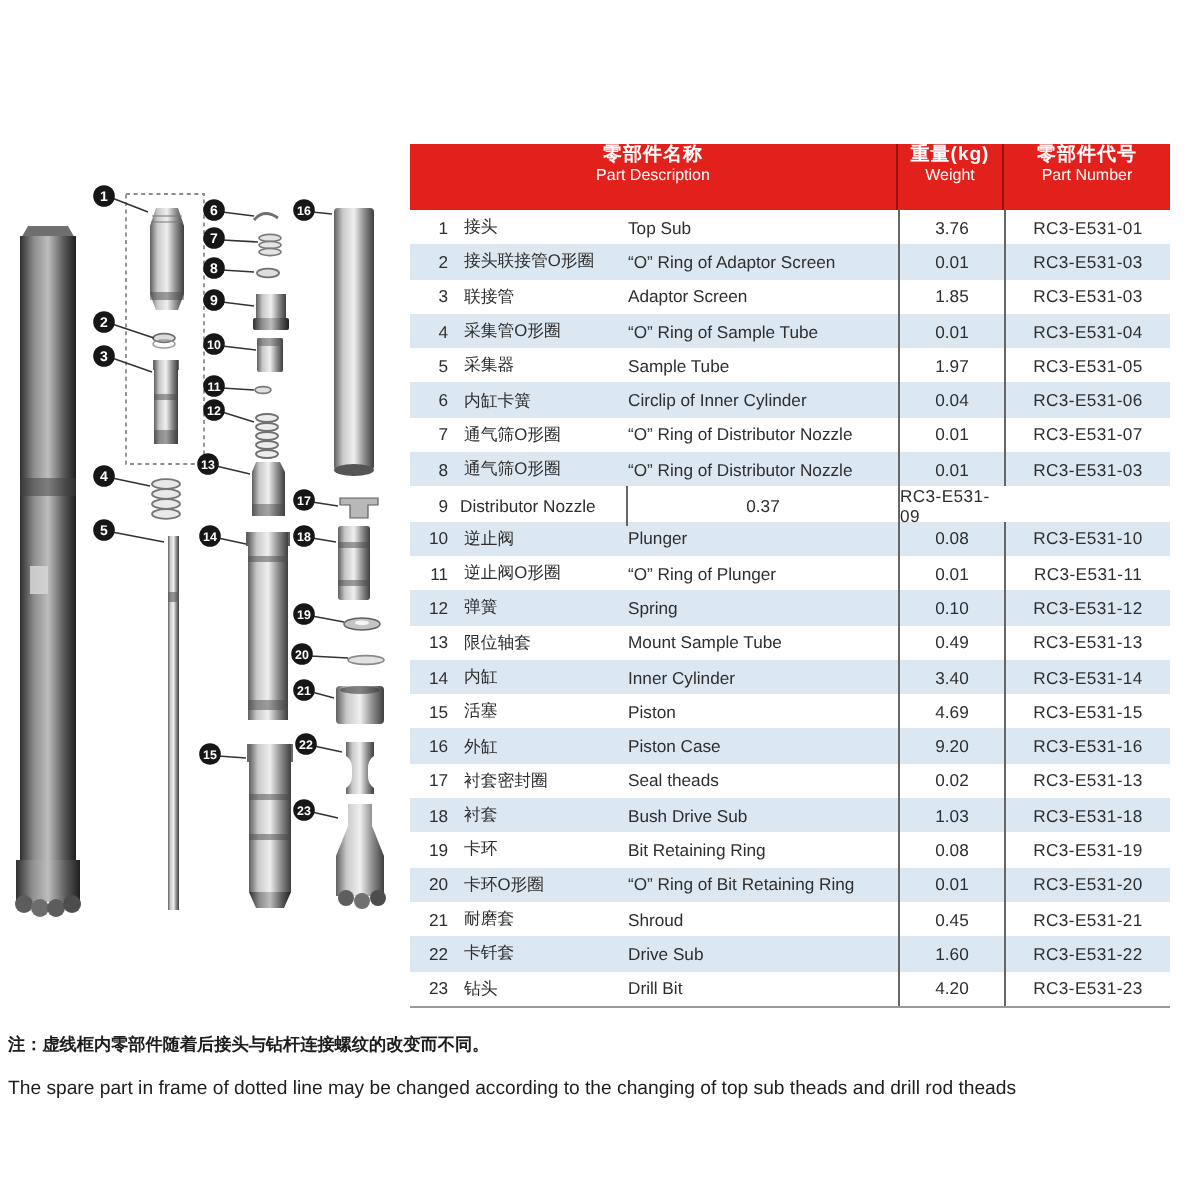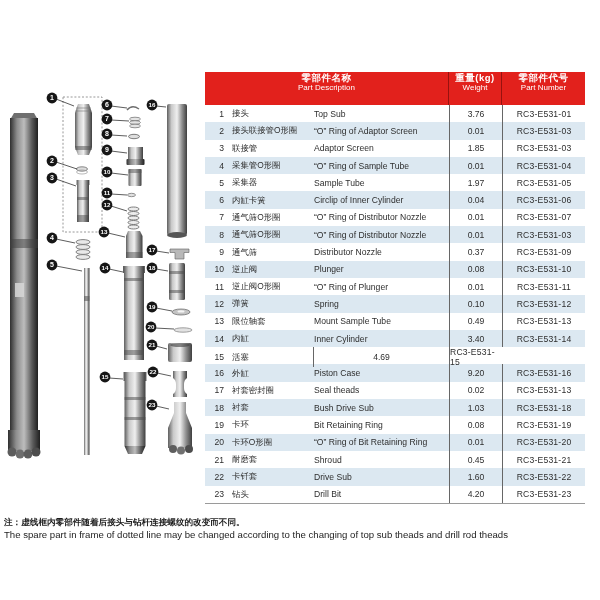--- a/index.html
+++ b/index.html
@@ -28,21 +28,21 @@
   .c{display:flex;align-items:center}
   .c-no{justify-content:flex-end;padding-right:5px}
   .c-zh{padding-left:3px;font-size:8.4px}
   .c-en{padding-left:1px}
   .c-wt{justify-content:center;border-left:1.5px solid var(--divider)}
   .c-pn{justify-content:center;border-left:1.5px solid var(--divider);letter-spacing:.2px}
 
   
   .notes{position:absolute;left:4px;top:517px;width:592px;line-height:1.25}
   .note-zh{font-size:8.6px;font-weight:bold;color:#1d1d1d}
-  .note-en{font-size:9.6px;color:#1d1d1d;margin-top:1px}
+  .note-en{font-size:9.6px;color:#1d1d1d;margin-top:11px}
 </style>
 </head>
 <body>
 
 <svg class="diagram-svg" viewBox="0 86 205 380" xmlns="http://www.w3.org/2000/svg">
   <defs>
     <linearGradient id="met" x1="0" y1="0" x2="1" y2="0">
       <stop offset="0" stop-color="#5f5f5f"></stop>
         <stop offset="0.22" stop-color="#c9c9c9"></stop>
       <stop offset="0.5" stop-color="#efefef"></stop>
@@ -318,21 +318,20 @@
       </div>
       <div class="trow alt">
         <span class="c c-no">8</span>
         <span class="c c-zh">通气筛O形圈</span>
         <span class="c c-en">“O” Ring of Distributor Nozzle</span>
         <span class="c c-wt">0.01</span>
         <span class="c c-pn">RC3-E531-03</span>
       </div>
       <div class="trow">
         <span class="c c-no">9</span>
-        <span class="c c-zh">通气筛</span>
         <span class="c c-en">Distributor Nozzle</span>
         <span class="c c-wt">0.37</span>
         <span class="c c-pn">RC3-E531-09</span>
       </div>
       <div class="trow alt">
         <span class="c c-no">10</span>
         <span class="c c-zh">逆止阀</span>
         <span class="c c-en">Plunger</span>
         <span class="c c-wt">0.08</span>
         <span class="c c-pn">RC3-E531-10</span>
@@ -361,20 +360,21 @@
       <div class="trow alt">
         <span class="c c-no">14</span>
         <span class="c c-zh">内缸</span>
         <span class="c c-en">Inner Cylinder</span>
         <span class="c c-wt">3.40</span>
         <span class="c c-pn">RC3-E531-14</span>
       </div>
       <div class="trow">
         <span class="c c-no">15</span>
         <span class="c c-zh">活塞</span>
+        <span class="c c-en">Piston</span>
         <span class="c c-wt">4.69</span>
         <span class="c c-pn">RC3-E531-15</span>
       </div>
       <div class="trow alt">
         <span class="c c-no">16</span>
         <span class="c c-zh">外缸</span>
         <span class="c c-en">Piston Case</span>
         <span class="c c-wt">9.20</span>
         <span class="c c-pn">RC3-E531-16</span>
       </div>

